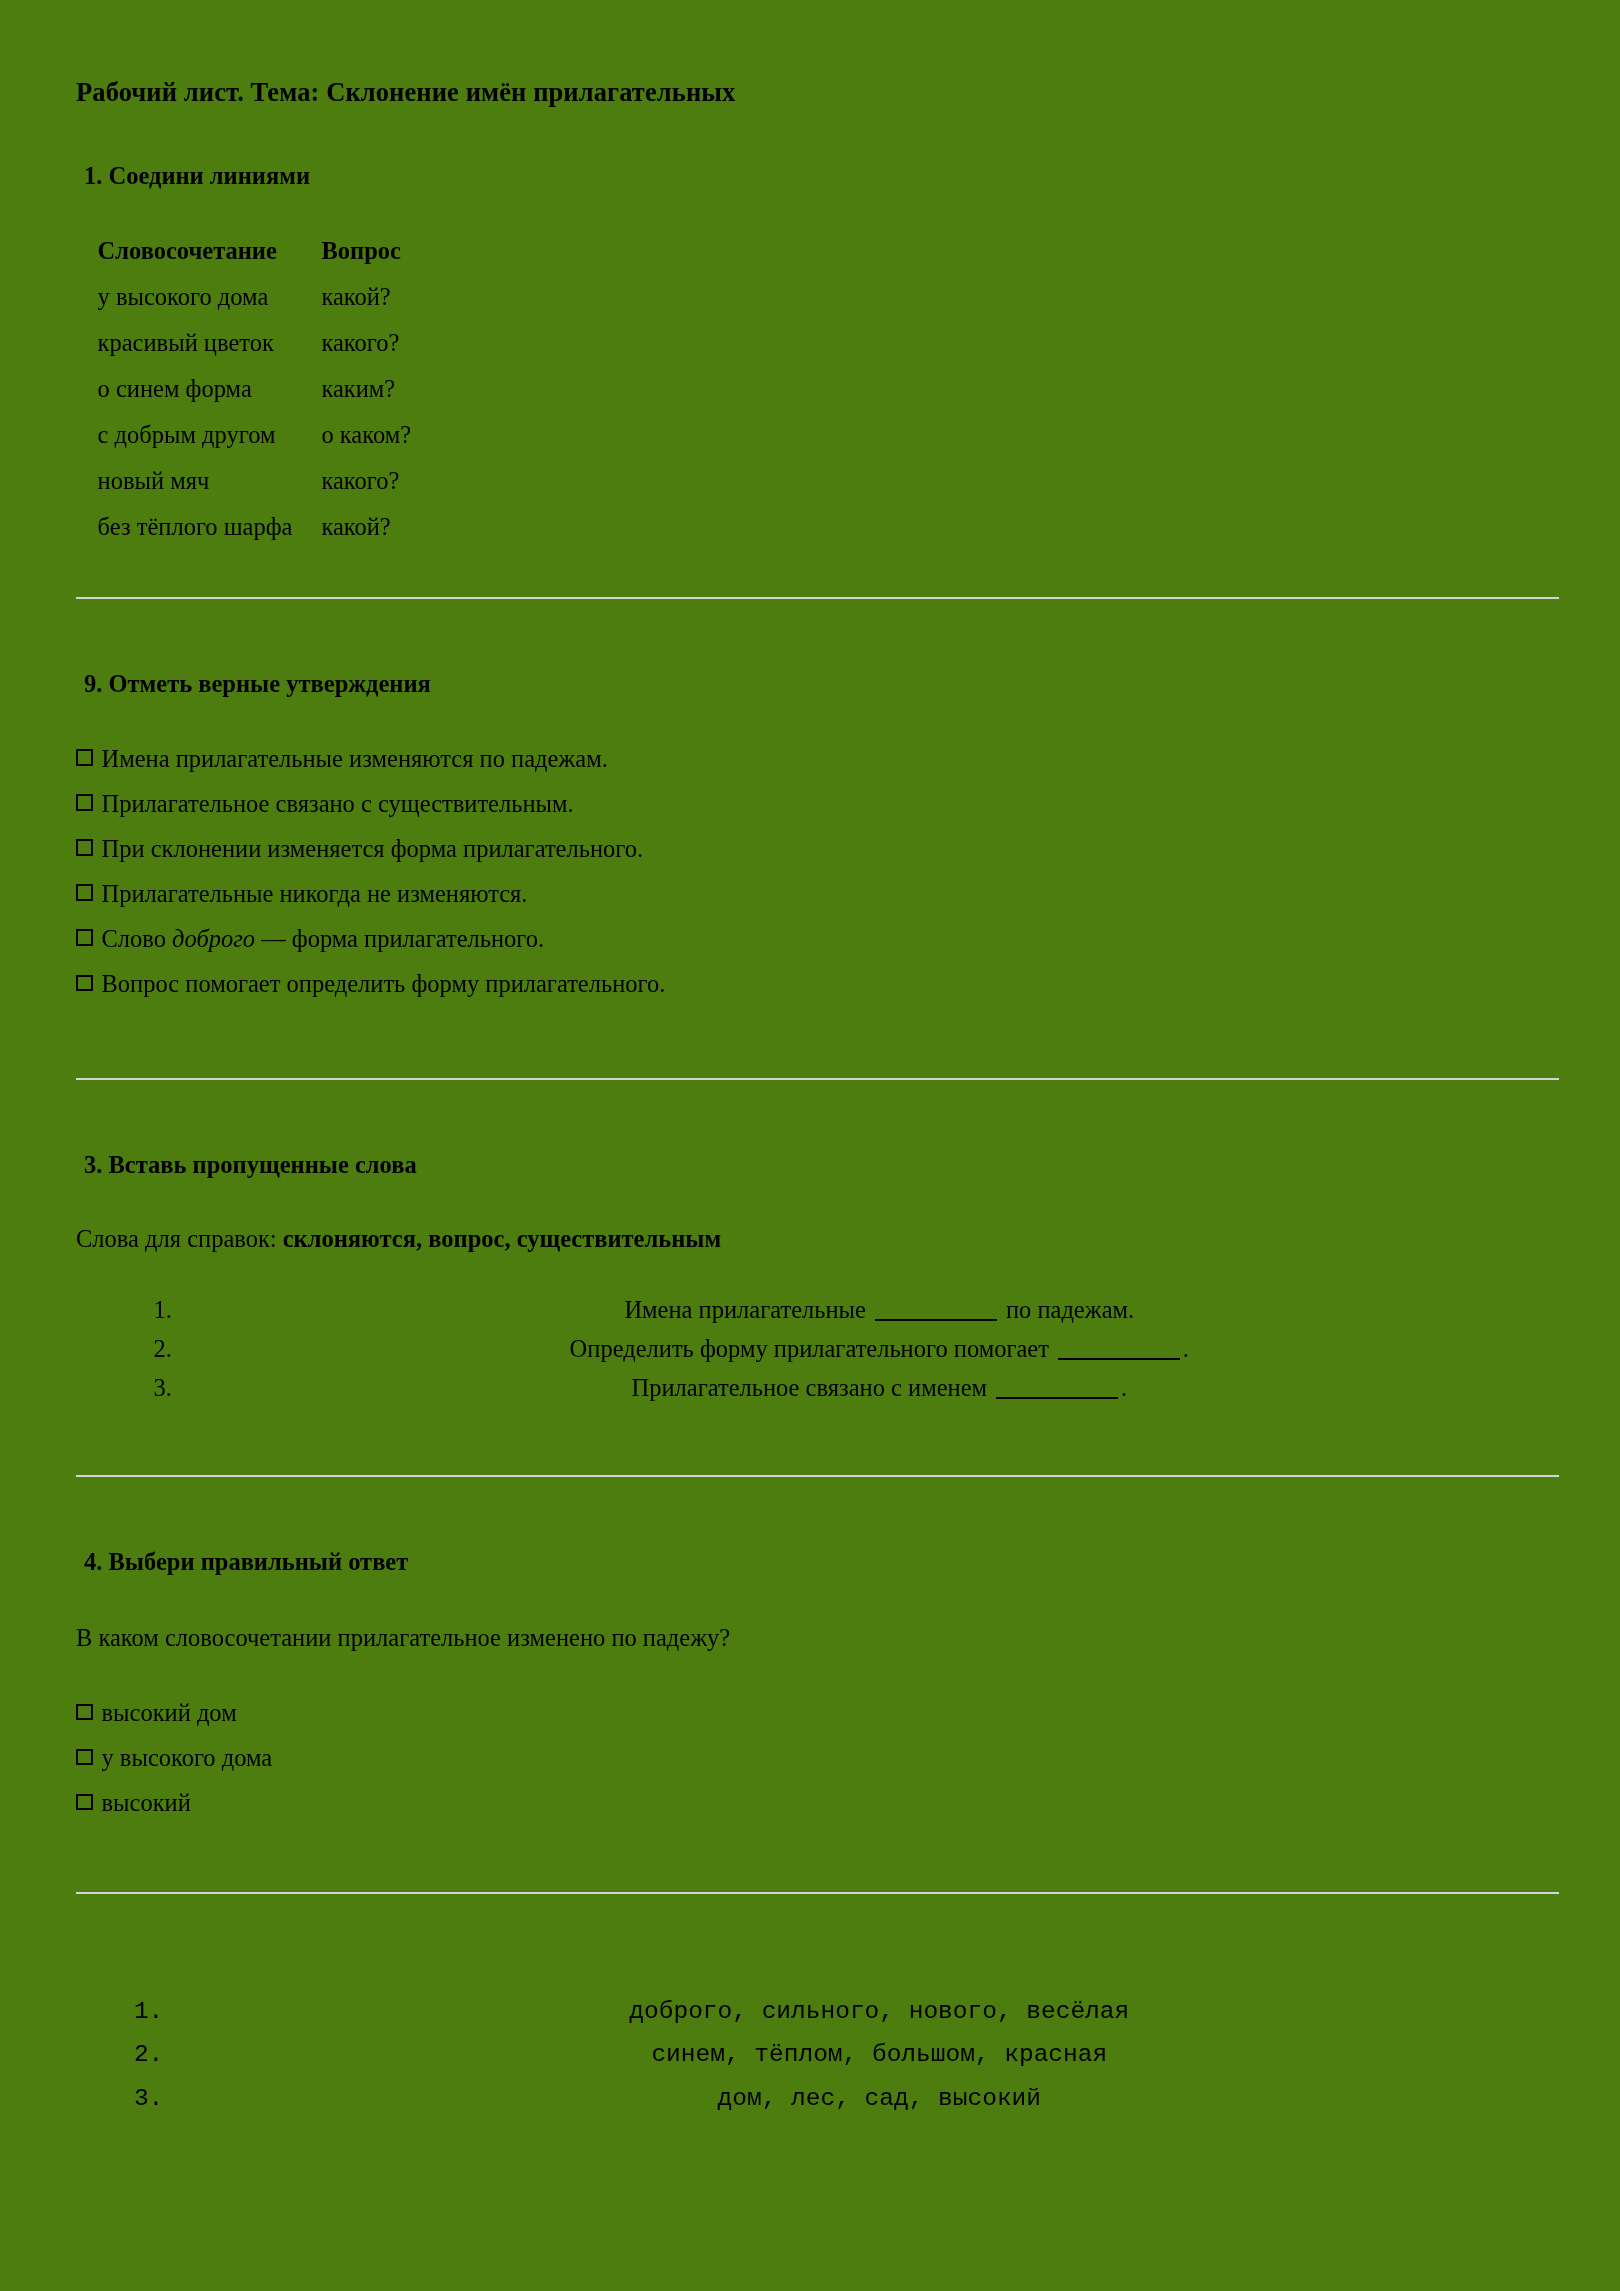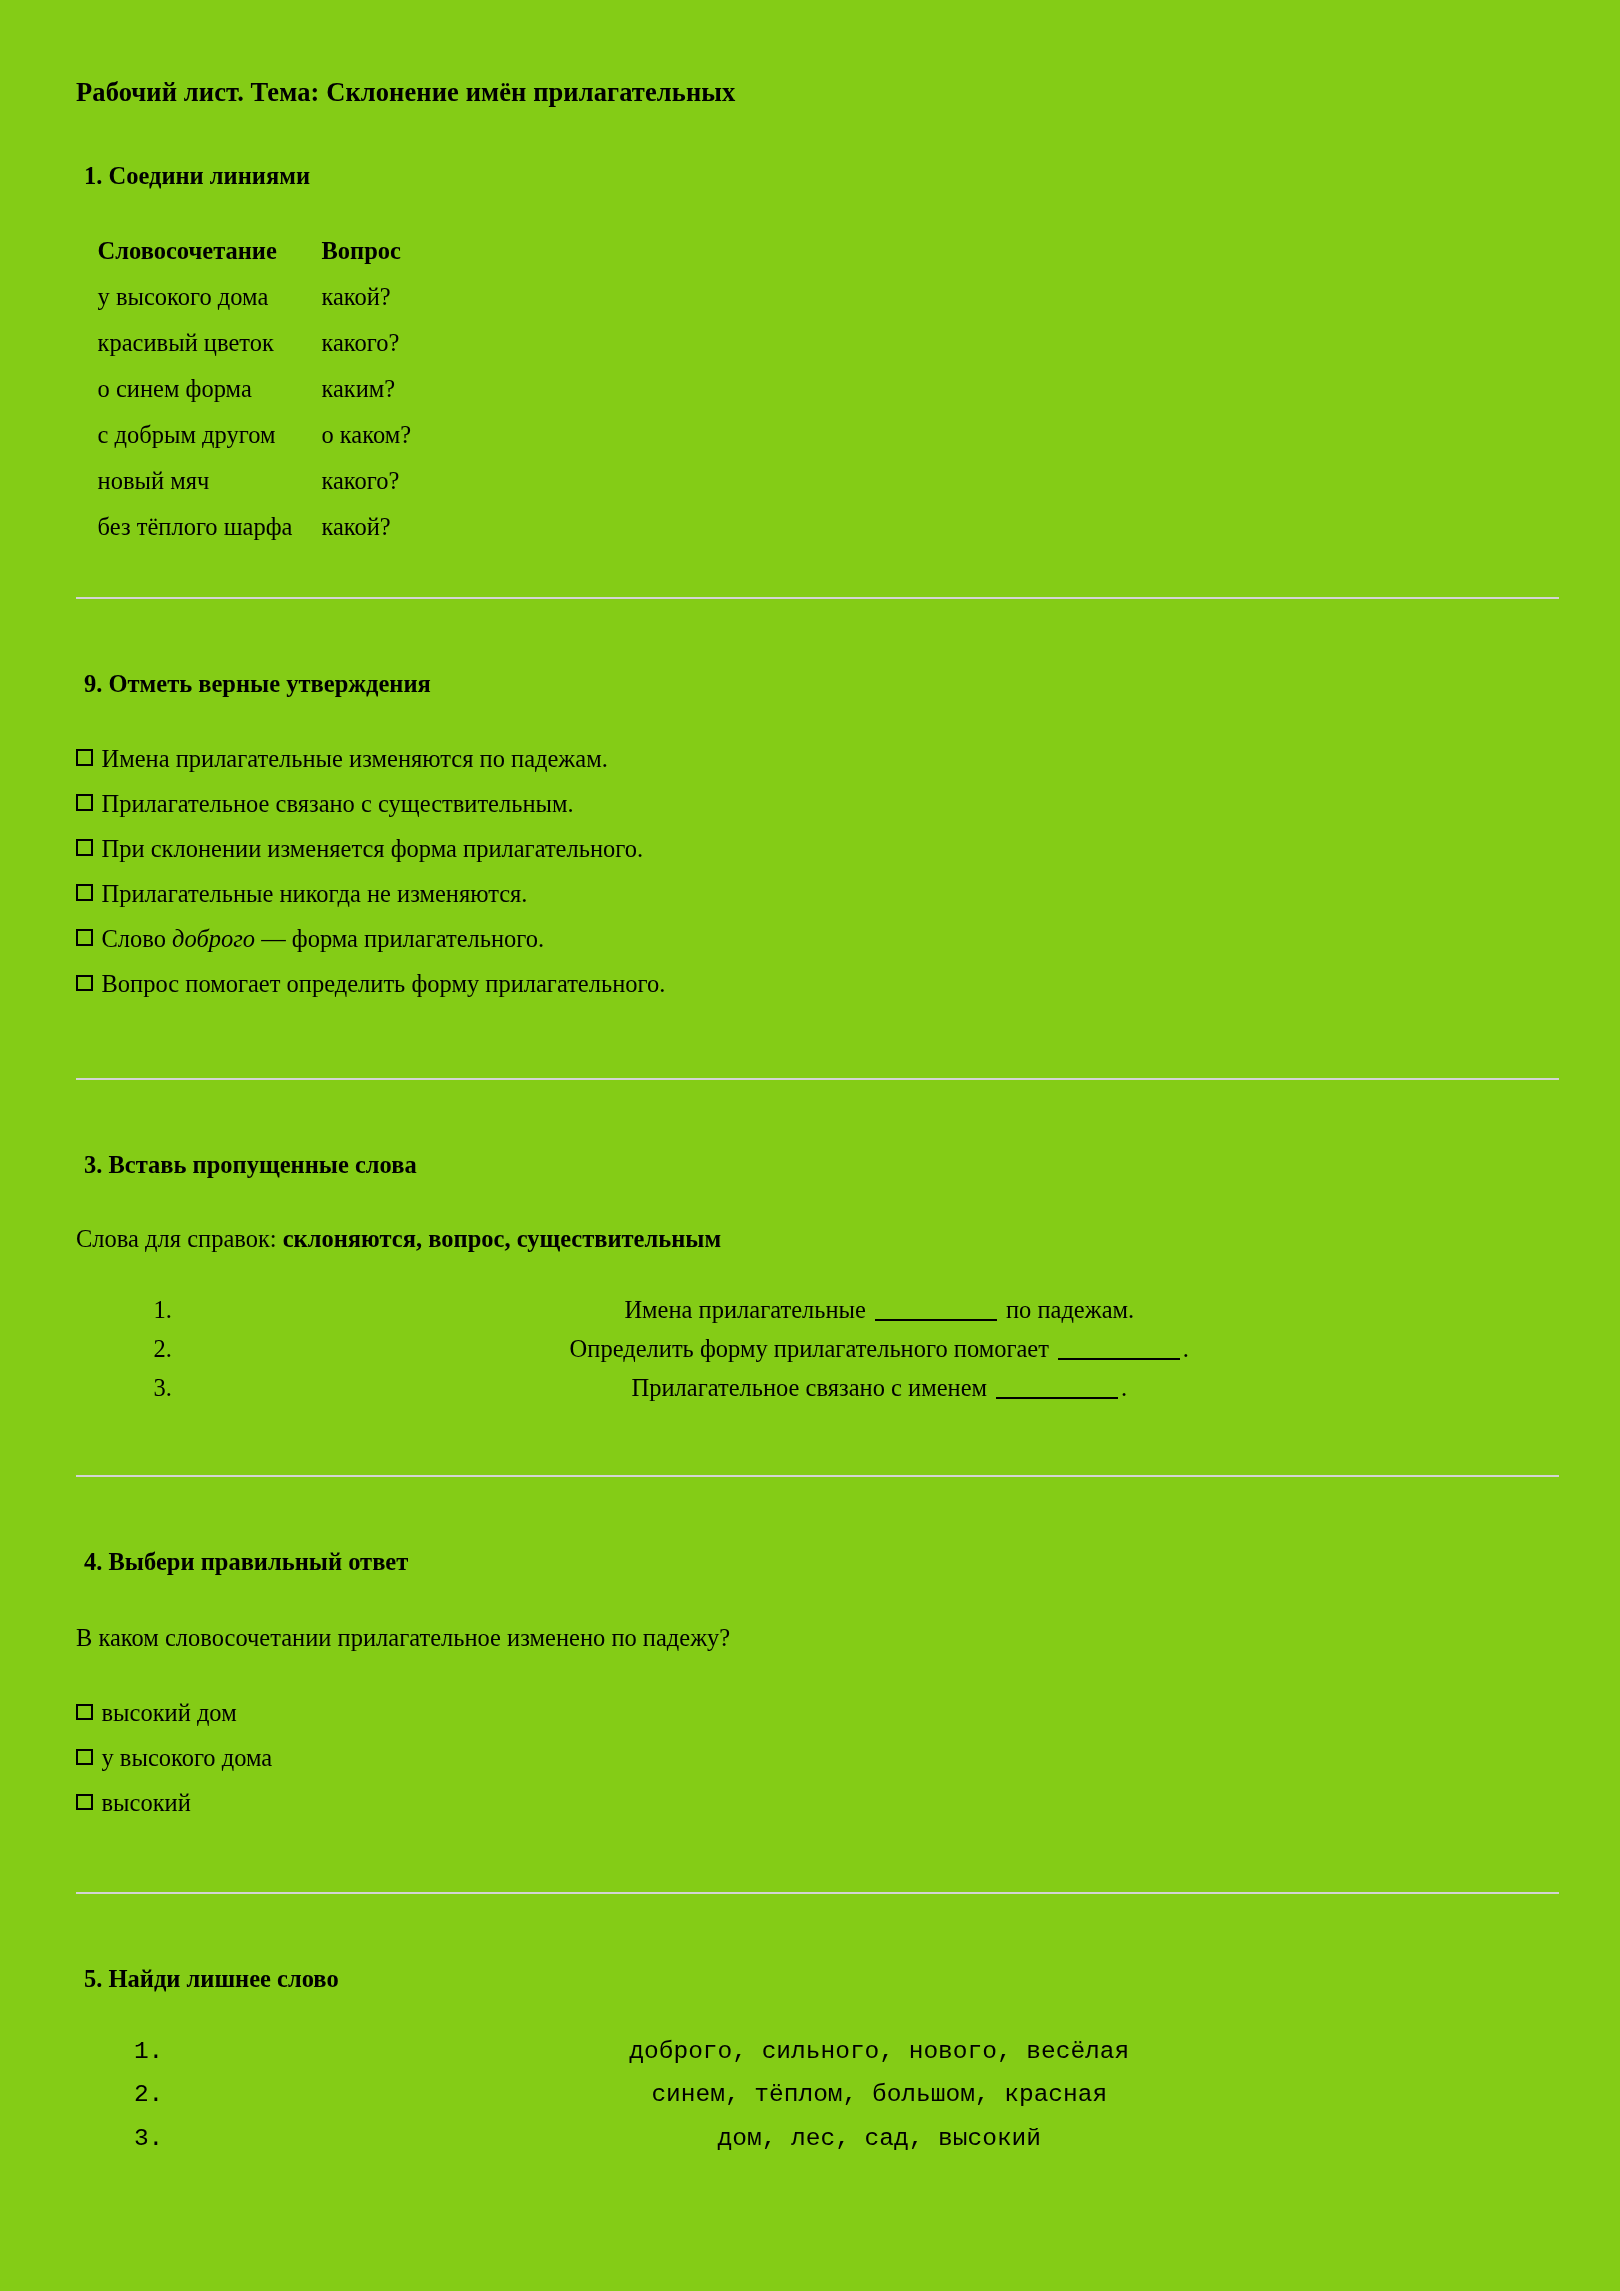--- a/index.html
+++ b/index.html
@@ -13,21 +13,21 @@
     font-family: "Liberation Serif", "DejaVu Serif", serif;
     color: #000000;
     -webkit-font-smoothing: antialiased;
   }
 
   .page {
     width: 1620px;
     min-height: 2292px;
     box-sizing: border-box;
     padding: 76px 61px 59px 76px;
-    background: #84cc16;
+    background: #4d7c0f;
   }
 
   
   .doc-title {
     font-size: 26.5px;
     font-weight: bold;
     line-height: 1.25;
     margin: 0 0 51px 0;
     letter-spacing: 0.1px;
   }
@@ -270,21 +270,20 @@
         <span class="cbox"></span><span>высокий</span>
       </div>
     </div>
   </div>
 
   <div class="gap-before-divider" style="height:73px"></div>
   <hr class="divider">
   <div class="gap-after-divider"></div>
 
   <div>
-    <h2 class="section-heading">5. Найди лишнее слово</h2>
 
     <ol class="num-list tight">
       <li>доброго, сильного, нового, весёлая</li>
       <li>синем, тёплом, большом, красная</li>
       <li>дом, лес, сад, высокий</li>
     </ol>
   </div>
 
 </div>
 

